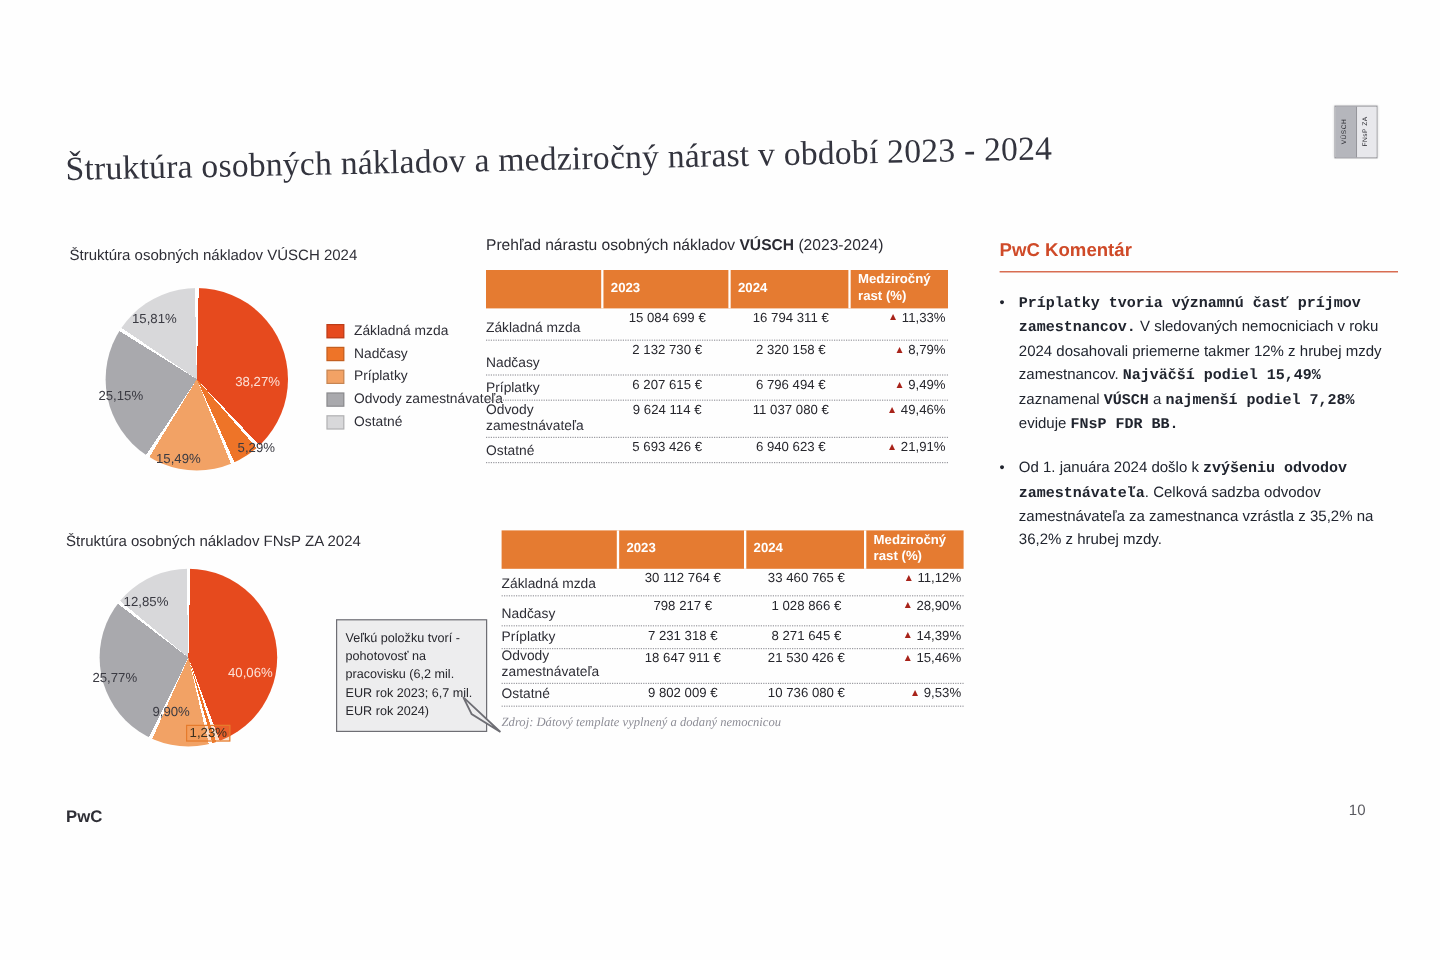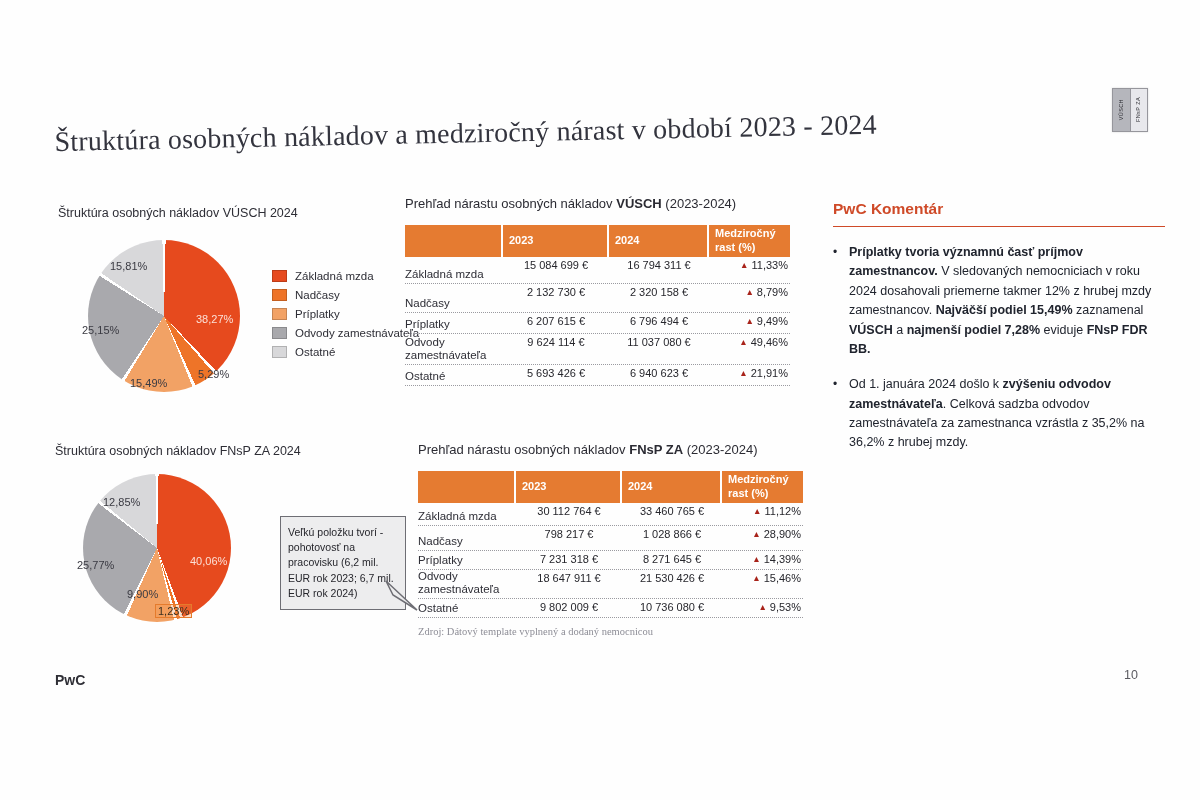--- a/index.html
+++ b/index.html
@@ -51,37 +51,37 @@
       border-right:2px solid #ffffff;}
   .th:last-child{border-right:none;}
   .trow{display:grid;grid-template-columns:98px 106px 100px 81px;border-bottom:1px dotted #9a9aa0;}
   .t1 .r1{height:26px;}.t1 .r2{height:28px;}.t1 .r3{height:20px;}.t1 .r4{height:30px;}.t1 .r5{height:20px;}
   .t2 .r1{height:22px;}.t2 .r2{height:24px;}.t2 .r3{height:18px;}.t2 .r4{height:28px;}.t2 .r5{height:18px;}
   .td{box-sizing:border-box;}
   .lbl{align-self:end;font-size:11.5px;color:#2e2e36;padding:0 2px 2px 0;line-height:1.12;}
   .val{align-self:start;text-align:center;font-size:11px;padding-top:2px;color:#26262c;}
   .gr{align-self:start;text-align:right;font-size:11px;padding:2px 2px 0 0;color:#26262c;}
   .arr{color:#a8231a;font-size:8.5px;margin-right:3px;position:relative;top:-1px;}
-  .src-note{margin-top:8px;font-family:"Liberation Serif", serif;
+  .src-note{margin-top:8px;font-family:"Liberation Serif", serif;font-style:italic;
             font-size:10.5px;color:#8d8d96;}
 
   
   .callout{position:absolute;left:280px;top:516px;width:150px;height:110px;}
   .co-box{position:absolute;left:0;top:0;width:110px;border:1.5px solid #6e6e74;background:#ededee;
           padding:8px 7px;font-size:10.5px;line-height:1.45;color:#26262c;}
   .co-tail{position:absolute;left:104px;top:64px;}
 
   
   .comment{position:absolute;left:833px;top:200px;width:332px;}
   .c-head{font-size:15.5px;font-weight:700;color:#cf4a28;padding-bottom:8px;
           border-bottom:1.5px solid #cf4a28;}
   .bullet{display:flex;margin-top:16px;}
   .bullet .marker{width:16px;flex:0 0 auto;font-size:12px;color:#20242e;line-height:1.55;}
   .bullet .btext{font-size:12.5px;line-height:1.55;color:#20242e;}
-  .btext b{font-weight:700;}
+  .btext b{font-weight:700;font-family:Liberation Mono, monospace;}
 
   
   .footer-logo{position:absolute;left:55px;top:672px;font-size:14px;font-weight:700;color:#2f2f36;}
   .page-number{position:absolute;left:1124px;top:668px;font-size:12.5px;color:#5a5a60;}
 </style>
 </head>
 <body>
 
 <div class="slide">
 
@@ -184,23 +184,20 @@
   </section>
 
   <div class="callout">
     <div class="co-box">Veľkú položku tvorí - pohotovosť na pracovisku (6,2 mil. EUR rok 2023; 6,7 mil. EUR rok 2024)</div>
     <svg class="co-tail" width="36" height="34" viewBox="0 0 36 34">
       <polygon points="2,1 33,30 9,15" fill="#ededee" stroke="#6e6e74" stroke-width="1.5"></polygon>
     </svg>
   </div>
 
   <section class="table-wrap t2">
-    <div class="tbl-title">
-      <span>Prehľad nárastu osobných nákladov </span><b>FNsP ZA</b><span> (2023-2024)</span>
-    </div>
     <div class="tbl">
       <div class="thead">
         <div class="th"></div>
         <div class="th">2023</div>
         <div class="th">2024</div>
         <div class="th">Medziročný rast (%)</div>
       </div>
       <div class="trow r1">
         <div class="td lbl">Základná mzda</div>
         <div class="td val">30 112 764 €</div>

